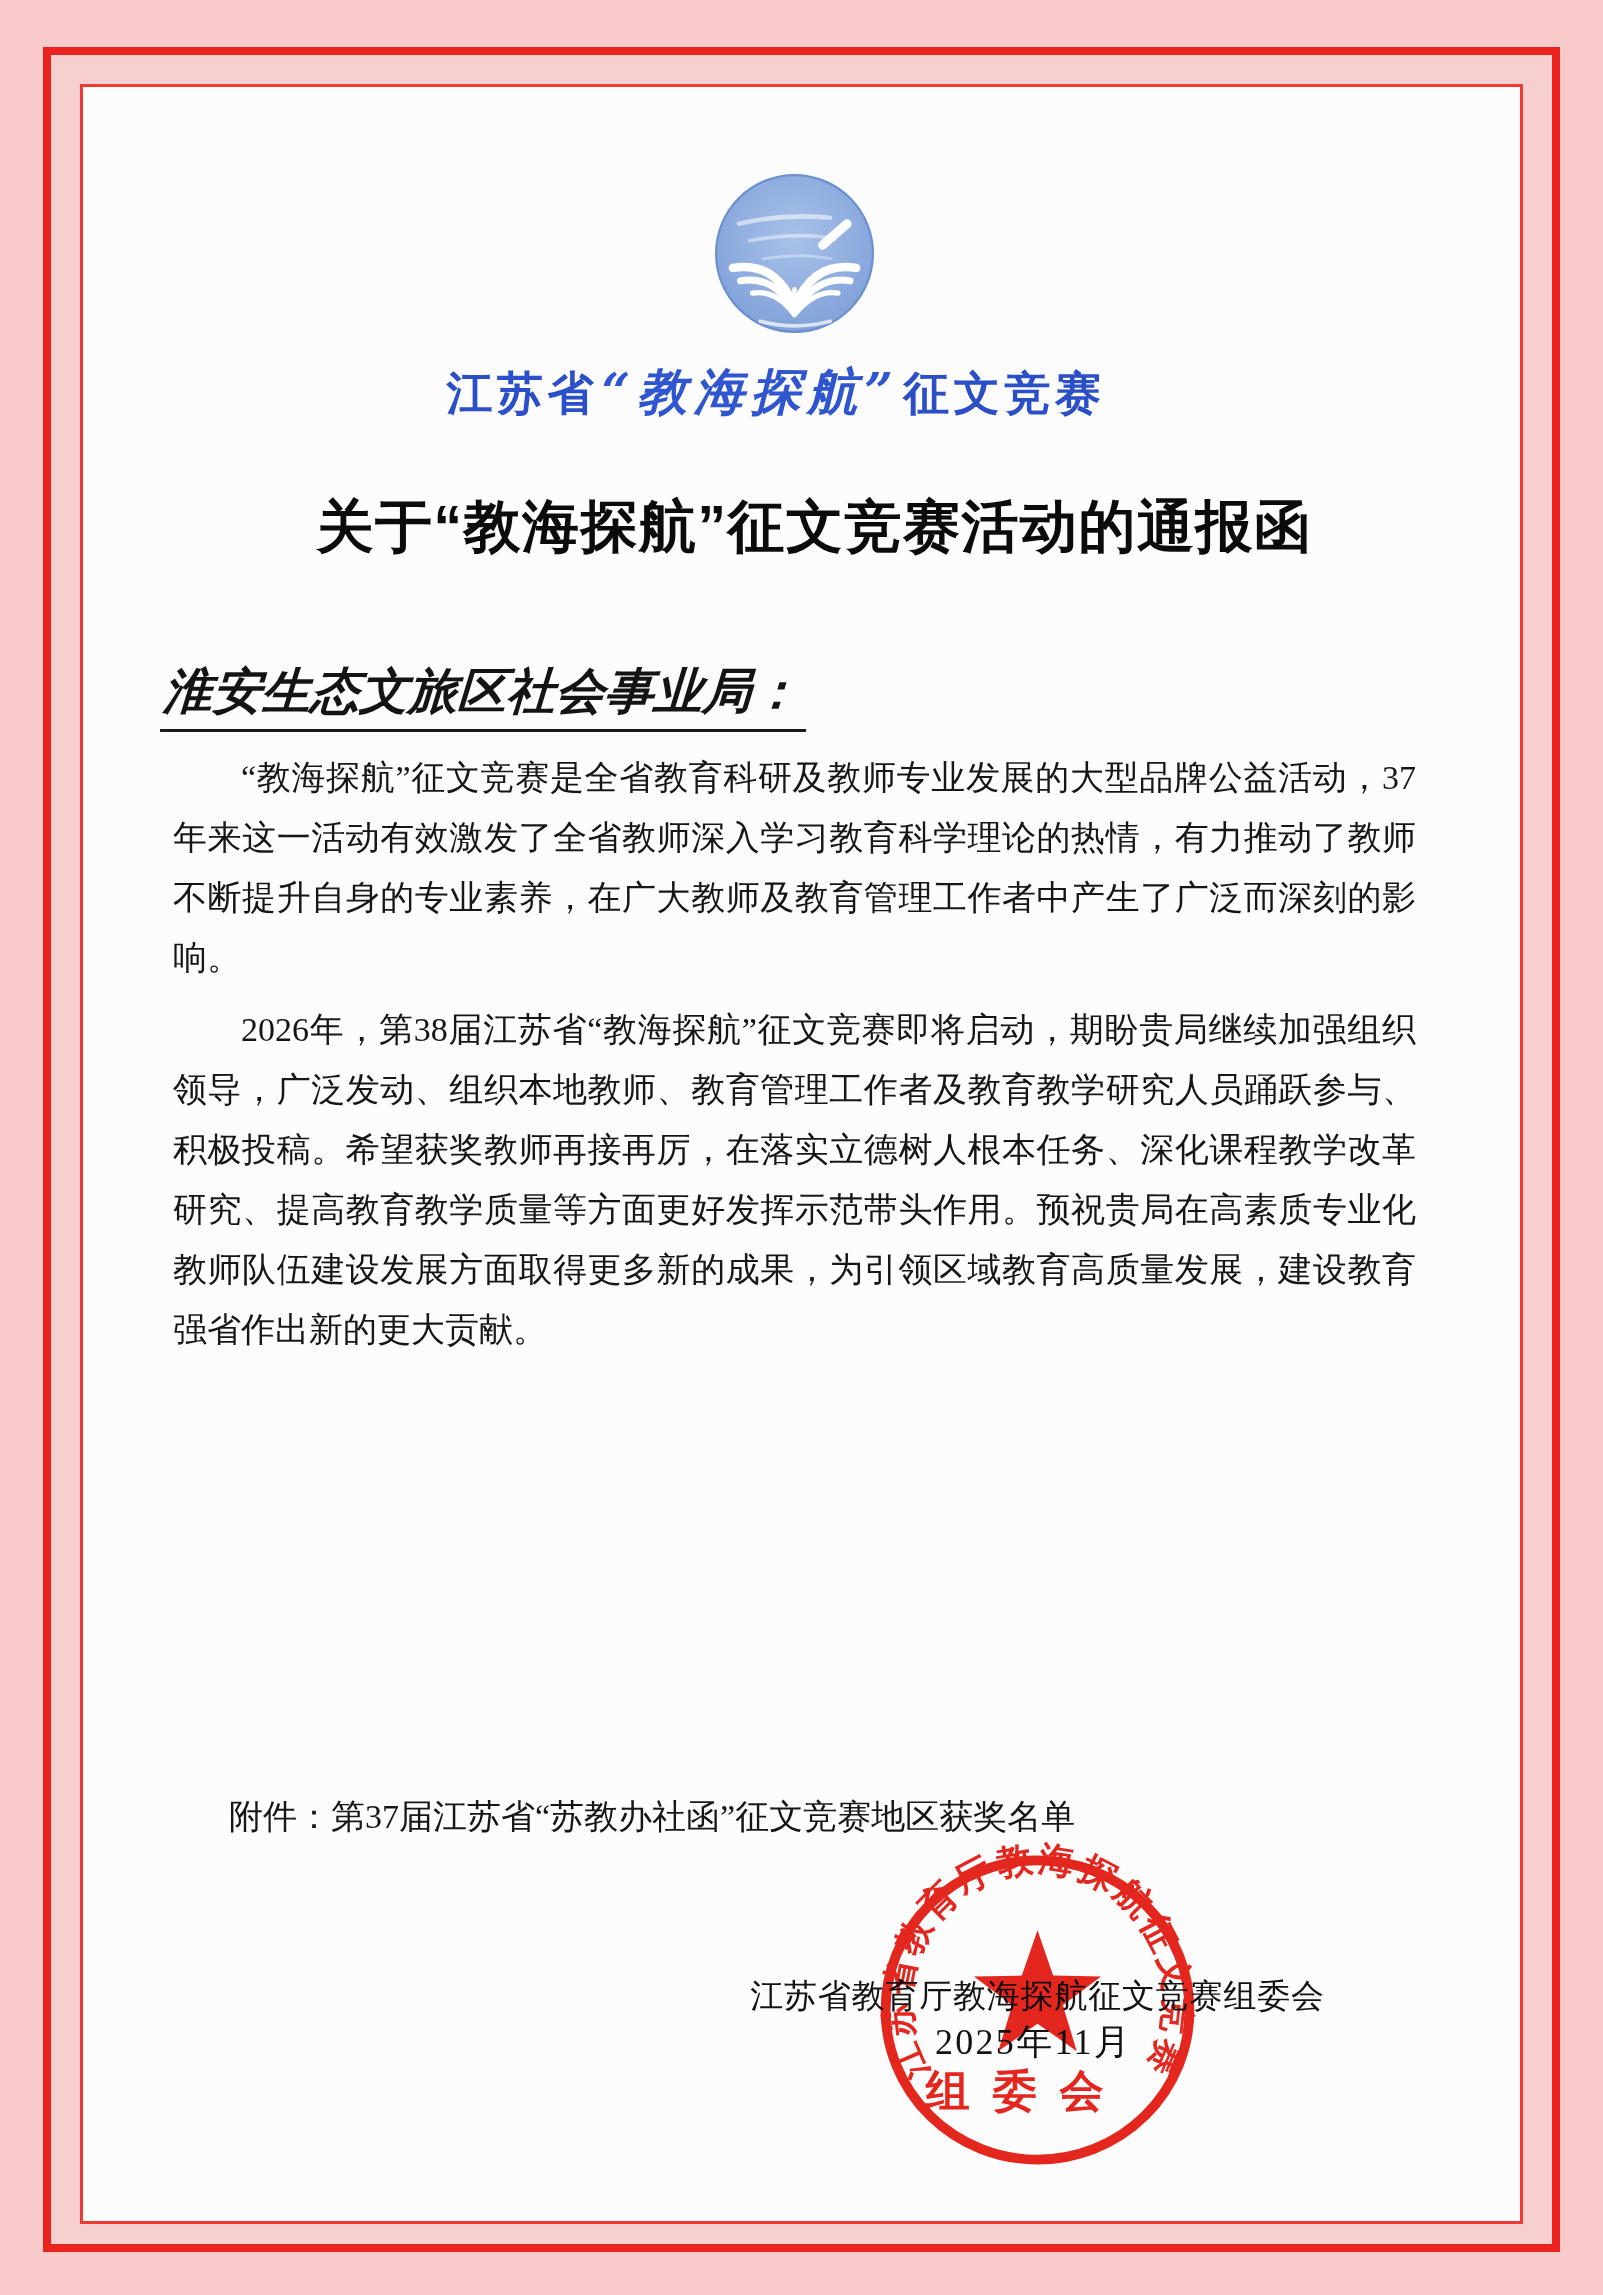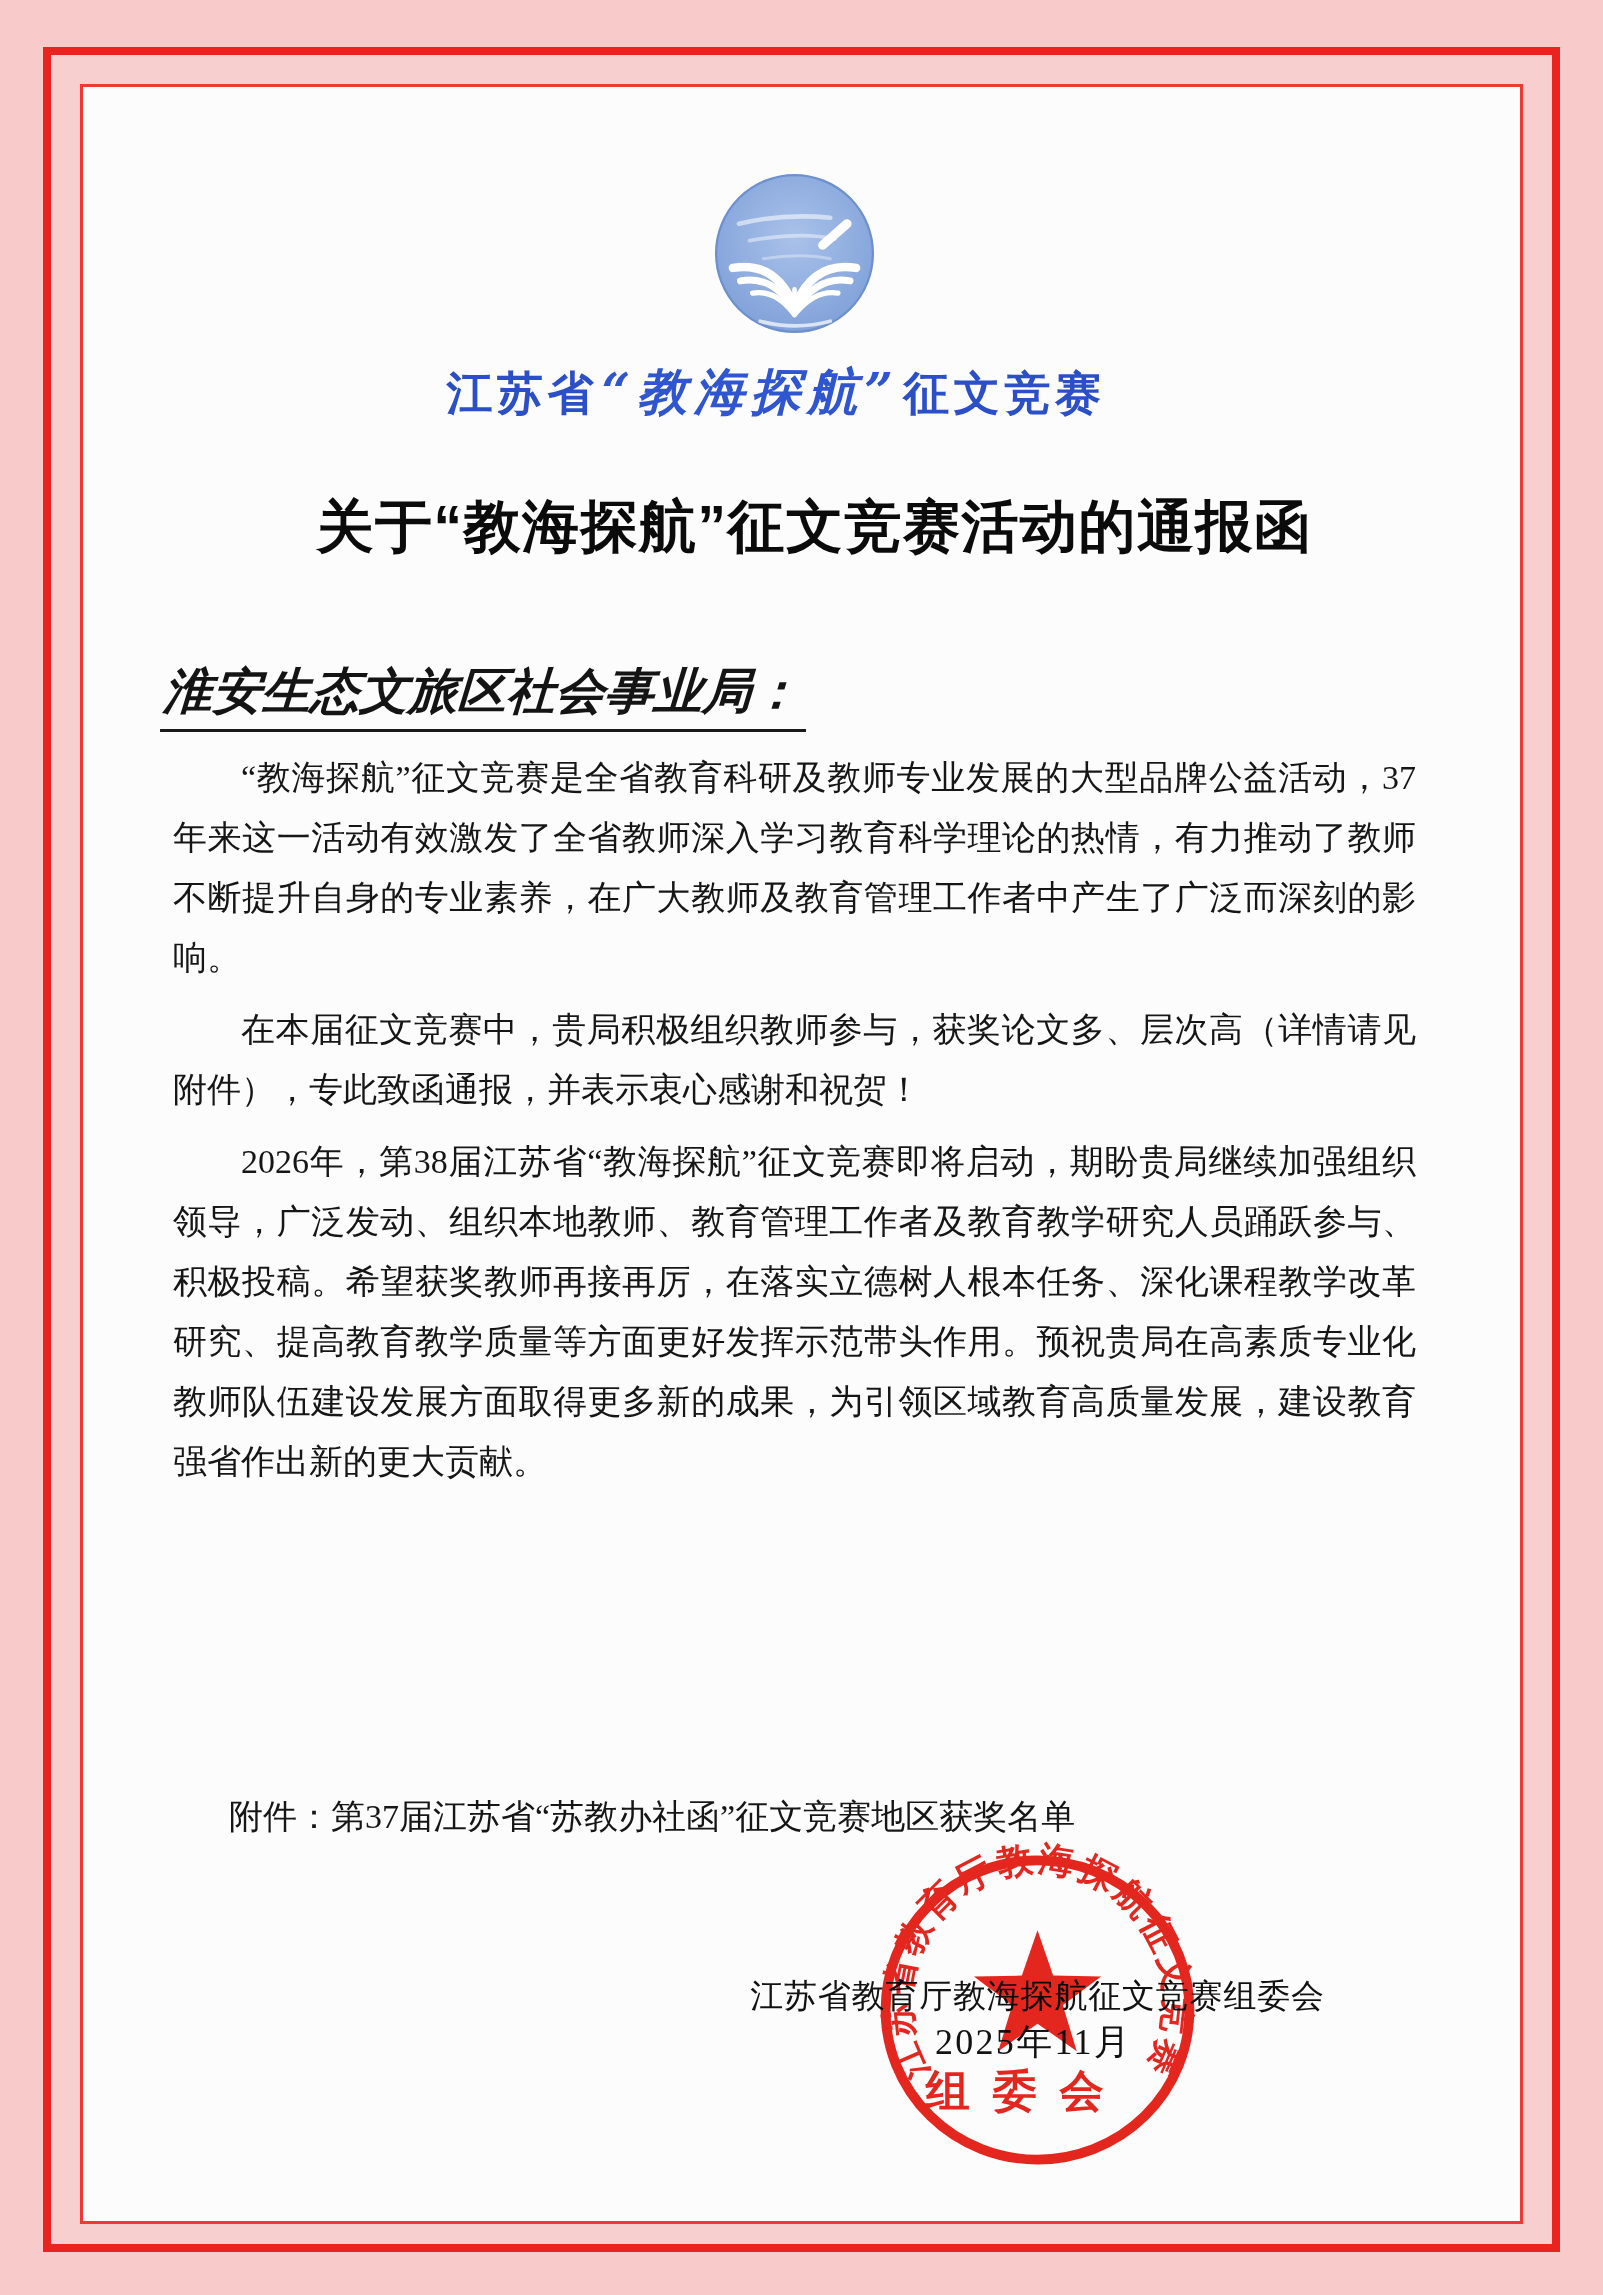--- a/index.html
+++ b/index.html
@@ -117,21 +117,20 @@
   </div>
 
   <div class="title">关于“教海探航”征文竞赛活动的通报函</div>
 
   <div class="addressee">
     <span class="underline">淮安生态文旅区社会事业局：</span>
   </div>
 
   <div class="body-text">
     <p>“教海探航”征文竞赛是全省教育科研及教师专业发展的大型品牌公益活动，37年来这一活动有效激发了全省教师深入学习教育科学理论的热情，有力推动了教师不断提升自身的专业素养，在广大教师及教育管理工作者中产生了广泛而深刻的影响。</p>
-    <p>在本届征文竞赛中，贵局积极组织教师参与，获奖论文多、层次高（详情请见附件），专此致函通报，并表示衷心感谢和祝贺！</p>
     <p>2026年，第38届江苏省“教海探航”征文竞赛即将启动，期盼贵局继续加强组织领导，广泛发动、组织本地教师、教育管理工作者及教育教学研究人员踊跃参与、积极投稿。希望获奖教师再接再厉，在落实立德树人根本任务、深化课程教学改革研究、提高教育教学质量等方面更好发挥示范带头作用。预祝贵局在高素质专业化教师队伍建设发展方面取得更多新的成果，为引领区域教育高质量发展，建设教育强省作出新的更大贡献。</p>
   </div>
 
   <div class="attachment">附件：第37届江苏省“苏教办社函”征文竞赛地区获奖名单</div>
 
   <div class="sig-org">江苏省教育厅教海探航征文竞赛组委会</div>
   <div class="sig-date">2025年11月</div>
 
   <svg class="seal" viewBox="0 0 470 470">
     <ellipse cx="235" cy="233" rx="200" ry="197" fill="none" stroke="#e41911" stroke-width="13"></ellipse>

